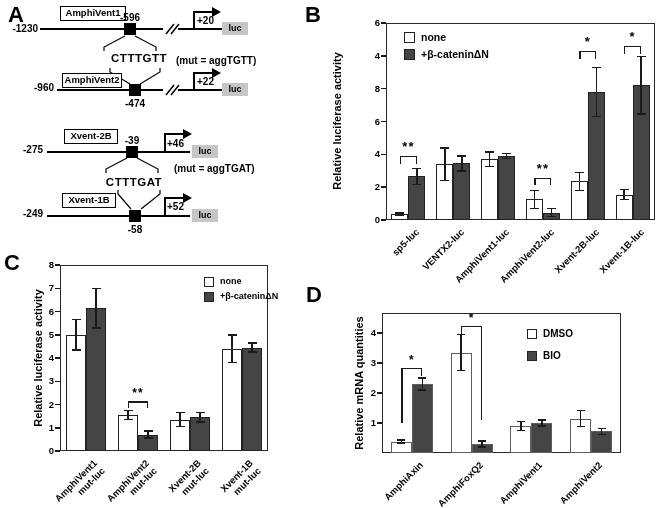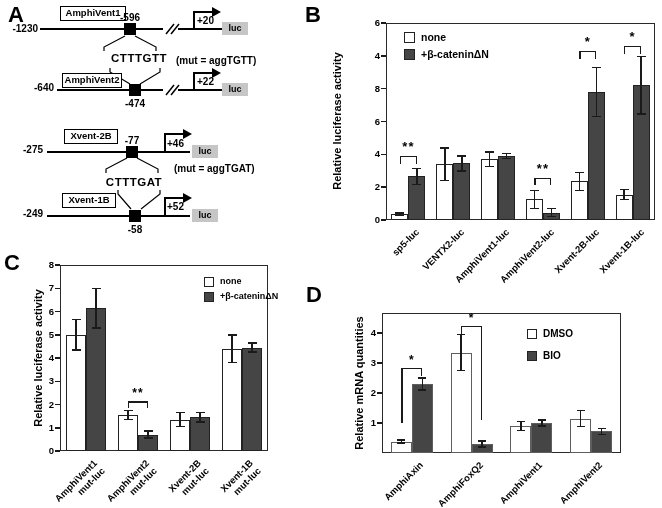--- a/index.html
+++ b/index.html
@@ -87,29 +87,29 @@
 
     <span class="coord r" style="left:6px;top:23px;width:32px">-1230</span>
     <span class="namebox" style="left:60px;top:6px;width:66px">AmphiVent1</span>
     <span class="coord c" style="left:112px;top:12px;width:36px">-596</span>
     <span class="coord" style="left:197px;top:15px">+20</span>
     <span class="lucbox" style="left:222px;top:22px;width:26px">luc</span>
 
     <span class="motif-seq" style="left:106px;top:52px;width:66px">CTTTGTT</span>
     <span class="motif-mut" style="left:176px;top:55px">(mut = aggTGTT)</span>
 
-    <span class="coord r" style="left:24px;top:82px;width:30px">-640</span>
+    <span class="coord r" style="left:24px;top:82px;width:30px">-960</span>
     <span class="namebox" style="left:62px;top:73px;width:60px">AmphiVent2</span>
     <span class="coord c" style="left:117px;top:98px;width:36px">-474</span>
     <span class="coord" style="left:197px;top:76px">+22</span>
     <span class="lucbox" style="left:222px;top:83px;width:26px">luc</span>
 
     <span class="coord r" style="left:13px;top:144px;width:30px">-275</span>
     <span class="namebox" style="left:64px;top:129px;width:54px">Xvent-2B</span>
-    <span class="coord c" style="left:114px;top:135px;width:36px">-77</span>
+    <span class="coord c" style="left:114px;top:135px;width:36px">-39</span>
     <span class="coord" style="left:167px;top:138px">+46</span>
     <span class="lucbox" style="left:192px;top:145px;width:26px">luc</span>
 
     <span class="motif-seq" style="left:101px;top:176px;width:66px">CTTTGAT</span>
     <span class="motif-mut" style="left:174px;top:163px">(mut = aggTGAT)</span>
 
     <span class="coord r" style="left:13px;top:208px;width:30px">-249</span>
     <span class="namebox" style="left:62px;top:193px;width:54px">Xvent-1B</span>
     <span class="coord c" style="left:117px;top:224px;width:36px">-58</span>
     <span class="coord" style="left:167px;top:201px">+52</span>

